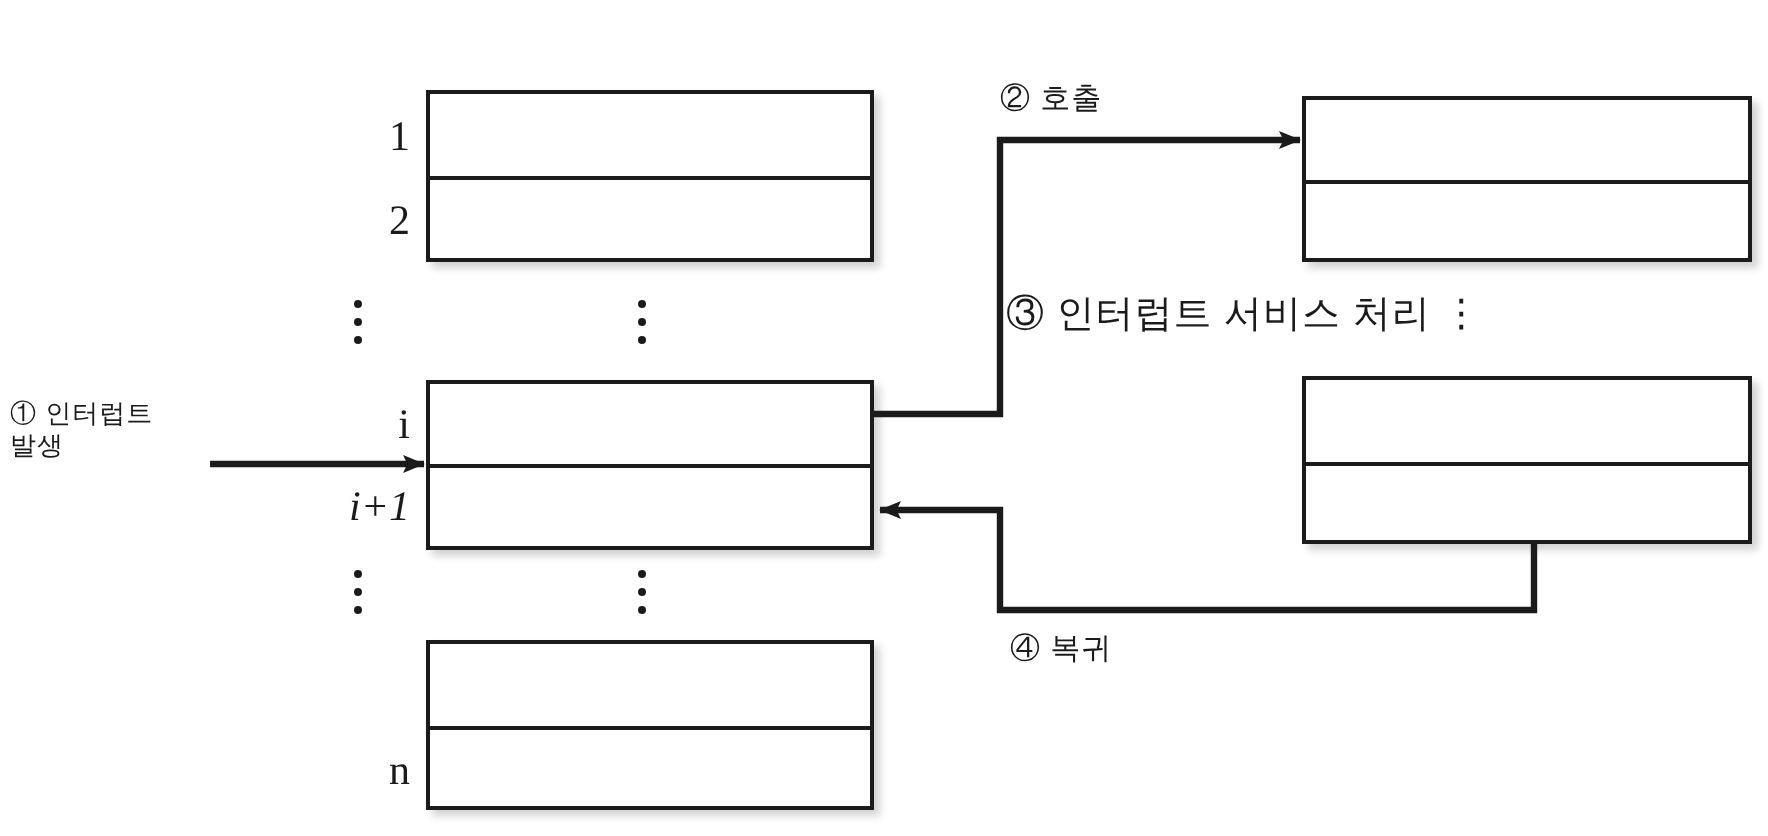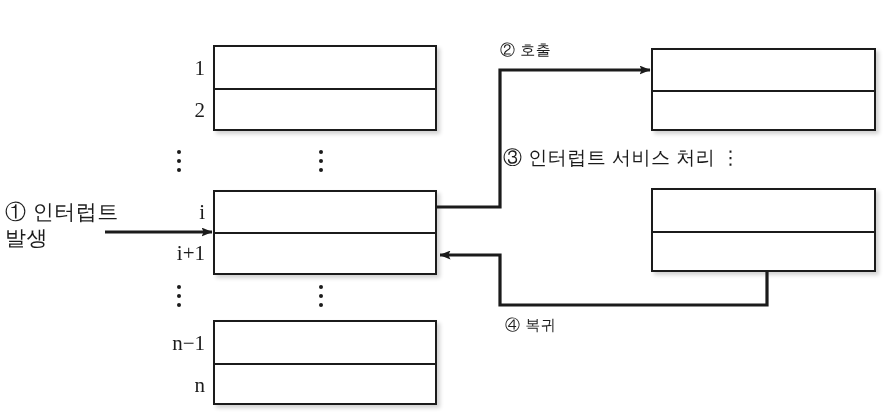--- a/index.html
+++ b/index.html
@@ -92,22 +92,21 @@
     <div class="divider" style="top:40px;"></div>
   </div>
 
   <div class="stack" style="left:651px; top:188px; width:225px; height:84px;">
     <div class="divider" style="top:41px;"></div>
   </div>
 
   <div class="num" style="left:155px; top:56px; width:50px; font-size:21px;">1</div>
   <div class="num" style="left:155px; top:98px; width:50px; font-size:21px;">2</div>
   <div class="num" style="left:155px; top:200px; width:50px; font-size:21px;">i</div>
-  <div class="num" style="left:145px; top:241px; width:60px; font-size:21px;">i+1</div>
-  <div class="num" style="left:135px; top:331px; width:70px; font-size:21px;">n−1</div>
+  <div class="num" style="left:145px; top:241px; width:60px; font-size:21px;font-style:italic;">i+1</div>
   <div class="num" style="left:155px; top:373px; width:50px; font-size:21px;">n</div>
 
   <div class="vdots" style="left:177px; top:150px;">
       <i></i>
       <i></i>
       <i></i>
     </div>
   <div class="vdots" style="left:319px; top:150px;">
       <i></i>
       <i></i>
@@ -117,21 +116,21 @@
       <i></i>
       <i></i>
       <i></i>
     </div>
   <div class="vdots" style="left:319px; top:285px;">
       <i></i>
       <i></i>
       <i></i>
     </div>
 
-  <div class="kr" style="left:5px; top:199px; font-size:21px; letter-spacing:0.5px; text-indent:0;">① 인터럽트
+  <div class="kr" style="left:5px; top:199px; font-size:13px; letter-spacing:0.5px; text-indent:0;">① 인터럽트
 발생</div>
 
   <div class="kr" style="left:500px; top:41px; font-size:15px; letter-spacing:0.5px;">② 호출</div>
 
   <div class="kr" style="left:503px; top:146px; font-size:19px; letter-spacing:0.5px;">③ 인터럽트 서비스 처리 ⋮</div>
 
   <div class="kr" style="left:505px; top:316px; font-size:15px; letter-spacing:0.5px;">④ 복귀</div>
 
   <svg class="lines" viewBox="0 0 884 418" xmlns="http://www.w3.org/2000/svg">
     <defs>

